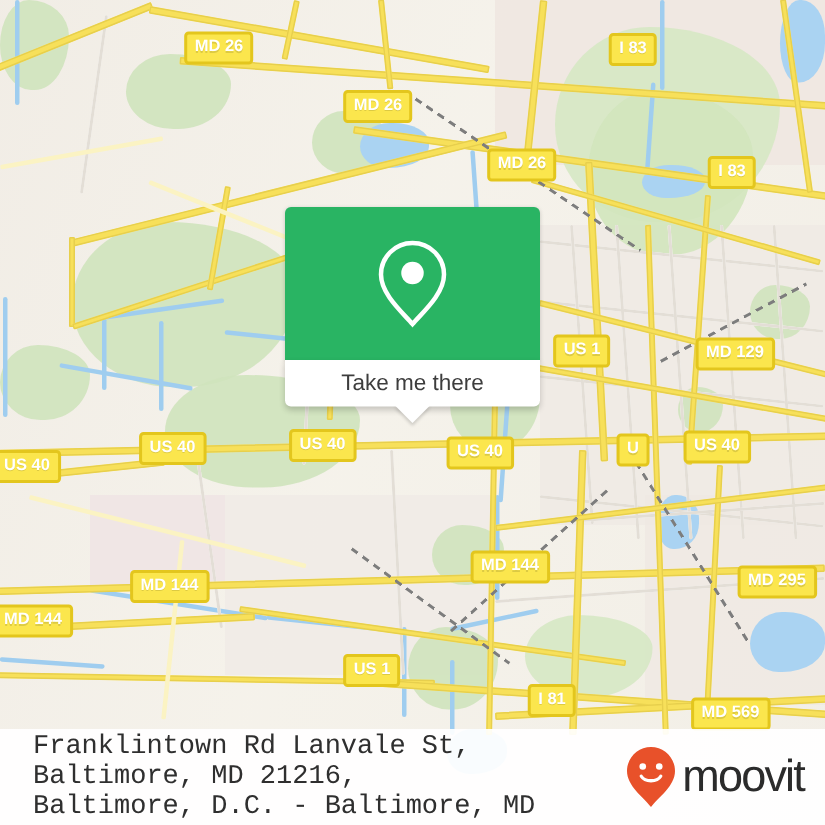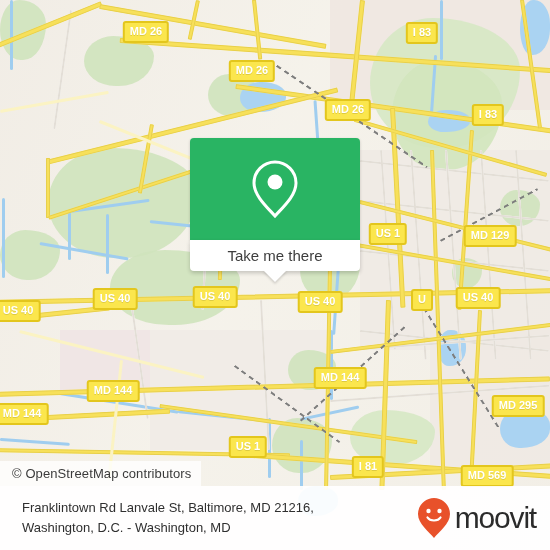--- a/index.html
+++ b/index.html
@@ -71,22 +71,22 @@
   }
 
   
   .caption{
     position:absolute;left:0;right:0;bottom:0;height:64px;
     background:rgba(255,255,255,.93);
     display:flex;align-items:center;justify-content:space-between;
     padding:0 14px 0 22px;box-sizing:border-box;
   }
   .caption-text{
-    font-size:13px;line-height:20px;color:#2f2f2f;
-    font-family:Liberation Sans, sans-serif;max-width:400px;
+    font-size:18px;line-height:20px;color:#2f2f2f;
+    font-family:Liberation Mono, monospace;max-width:400px;
   }
   .brand{display:flex;align-items:center;gap:4px;}
   .brand-word{
     font-size:30px;letter-spacing:-1.2px;color:#2b2b2b;font-weight:500;
     font-family:"Liberation Sans", sans-serif;
   }
 </style>
 </head>
 <body>
 
@@ -210,46 +210,45 @@
         <div class="shield" style="left: 388px; top: 234px;">US 1</div>
         <div class="shield" style="left: 18px; top: 311px;">US 40</div>
         <div class="shield" style="left: 115px; top: 299px;">US 40</div>
         <div class="shield" style="left: 215px; top: 297px;">US 40</div>
         <div class="shield" style="left: 320px; top: 302px;">US 40</div>
         <div class="shield" style="left: 422px; top: 300px;">U</div>
         <div class="shield" style="left: 478px; top: 298px;">US 40</div>
         <div class="shield" style="left: 113px; top: 391px;">MD 144</div>
         <div class="shield" style="left: 22px; top: 414px;">MD 144</div>
         <div class="shield" style="left: 340px; top: 378px;">MD 144</div>
-        <div class="shield" style="left: 518px; top: 406px;">MD 295</div>
+        <div class="shield" style="left: 518px; top: 388px;">MD 295</div>
         <div class="shield" style="left: 248px; top: 447px;">US 1</div>
         <div class="shield" style="left: 368px; top: 467px;">I 81</div>
         <div class="shield" style="left: 487px; top: 476px;">MD 569</div>
       </div>
 
-    <div class="attrib">© OpenStreetMap contributors</div>
   </div>
 
   <div class="callout">
     <div class="callout-head">
       <svg width="50" height="62" viewBox="0 0 50 62">
         <path d="M25 4 C13.4 4 4 13.4 4 25 C4 38 18 50 25 58 C32 50 46 38 46 25 C46 13.4 36.6 4 25 4 Z" fill="none" stroke="#ffffff" stroke-width="3"></path>
         <circle cx="25" cy="24" r="7.5" fill="#ffffff"></circle>
       </svg>
     </div>
     <div class="callout-foot">
       <span>Take me there</span>
       <div class="tail"></div>
     </div>
   </div>
 
   <div class="caption">
     <div class="caption-text">
       <div>Franklintown Rd Lanvale St, Baltimore, MD 21216,</div>
-      <div>Washington, D.C. - Washington, MD</div>
+      <div>Baltimore, D.C. - Baltimore, MD</div>
     </div>
     <div class="brand">
       <svg width="34" height="42" viewBox="0 0 34 42">
         <path d="M17 1 C8.2 1 1 8.2 1 17 C1 27 12 34.5 17 41 C22 34.5 33 27 33 17 C33 8.2 25.8 1 17 1 Z" fill="#e8512a"></path>
         <circle cx="11.5" cy="14" r="2.2" fill="#ffffff"></circle>
         <circle cx="22.5" cy="14" r="2.2" fill="#ffffff"></circle>
         <path d="M10.5 20.5 C13 24.5 21 24.5 23.5 20.5" fill="none" stroke="#ffffff" stroke-width="2.2" stroke-linecap="round"></path>
       </svg>
       <span class="brand-word">moovit</span>
     </div>

